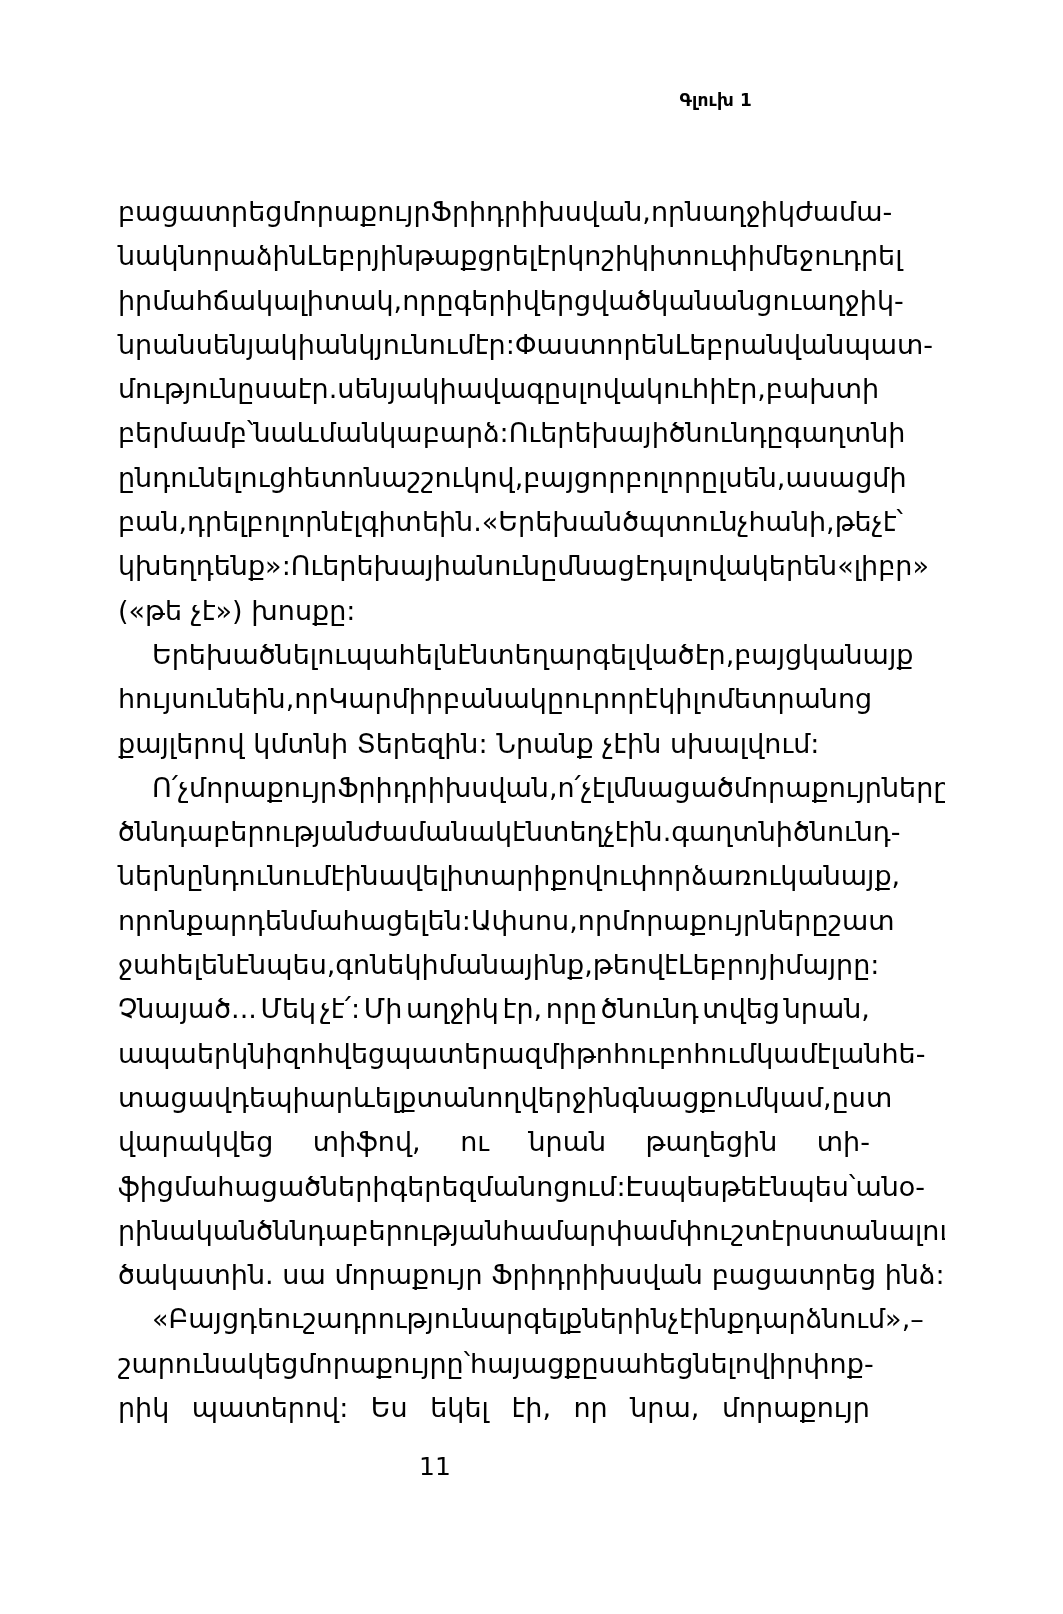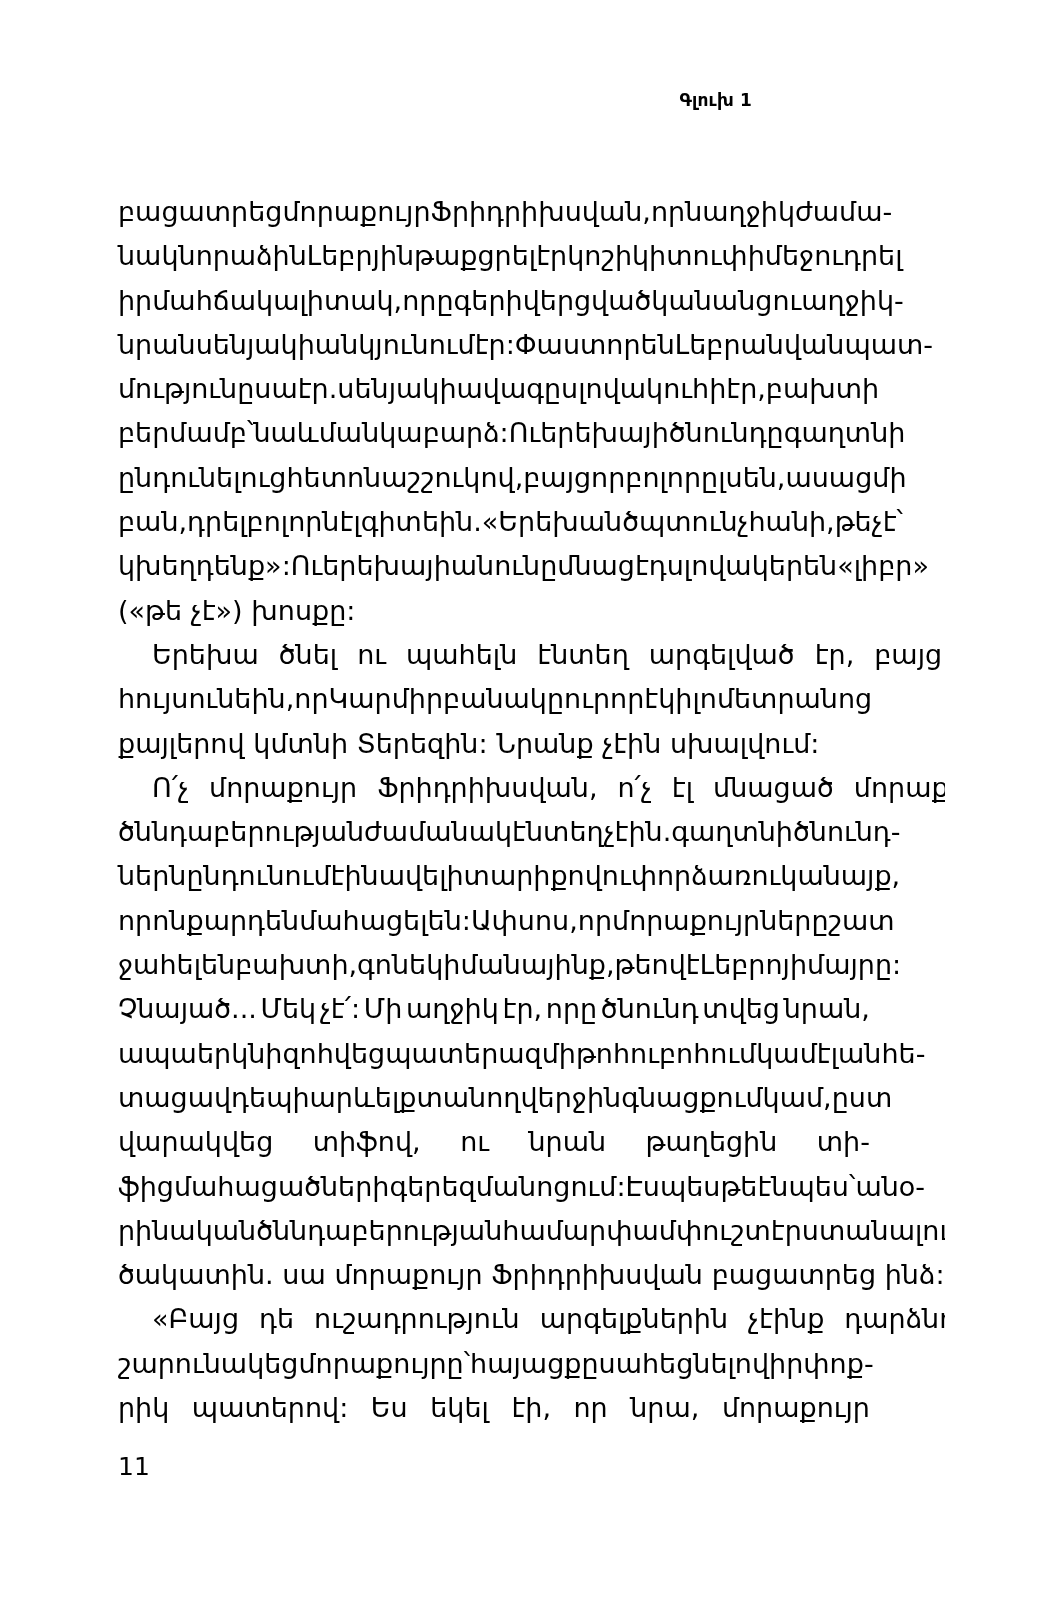--- a/index.html
+++ b/index.html
@@ -64,30 +64,29 @@
   }
   .line.justified > span {
     white-space: pre;
   }
   .line.indent {
     text-indent: 0;
     padding-left: 34px;
   }
   .line.justified.indent {
     padding-left: 34px;
-    gap: 20px;
   }
 
   
   .folio {
     position: absolute;
     left: 118px;
     right: 193px;
     top: 1424px;
-    text-align: left;
+    text-align: center;
     font-size: 25px;
     line-height: 1.2;
     color: #000000;
   }
 </style>
 </head>
 <body>
 
 <div class="page">
 
@@ -110,21 +109,21 @@
       <p class="para">
         <span class="line justified indent"><span>Երեխա</span><span>ծնել</span><span>ու</span><span>պահելն</span><span>էնտեղ</span><span>արգելված</span><span>էր,</span><span>բայց</span><span>կանայք</span></span>
         <span class="line justified"><span>հույս</span><span>ունեին,</span><span>որ</span><span>Կարմիր</span><span>բանակը</span><span>ուր</span><span>որ</span><span>է</span><span>կիլոմետրանոց</span></span>
         <span class="line">քայլերով կմտնի Տերեզին: Նրանք չէին սխալվում:</span>
       </p>
       <p class="para">
         <span class="line justified indent"><span>Ո՛չ</span><span>մորաքույր</span><span>Ֆրիդրիխսվան,</span><span>ո՛չ</span><span>էլ</span><span>մնացած</span><span>մորաքույրները</span></span>
         <span class="line justified"><span>ծննդաբերության</span><span>ժամանակ</span><span>էնտեղ</span><span>չէին.</span><span>գաղտնի</span><span>ծնունդ-</span></span>
         <span class="line justified"><span>ներն</span><span>ընդունում</span><span>էին</span><span>ավելի</span><span>տարիքով</span><span>ու</span><span>փորձառու</span><span>կանայք,</span></span>
         <span class="line justified"><span>որոնք</span><span>արդեն</span><span>մահացել</span><span>են:</span><span>Ափսոս,</span><span>որ</span><span>մորաքույրները</span><span>շատ</span></span>
-        <span class="line justified"><span>ջահել</span><span>են</span><span>բախտի,</span><span>գոնե</span><span>կիմանայինք,</span><span>թե</span><span>ով</span><span>է</span><span>Լեբրոյի</span><span>մայրը:</span></span>
+        <span class="line justified"><span>ջահել</span><span>են</span><span>էնպես,</span><span>գոնե</span><span>կիմանայինք,</span><span>թե</span><span>ով</span><span>է</span><span>Լեբրոյի</span><span>մայրը:</span></span>
         <span class="line justified"><span>Չնայած...</span><span>Մեկ</span><span>չէ՛:</span><span>Մի</span><span>աղջիկ</span><span>էր,</span><span>որը</span><span>ծնունդ</span><span>տվեց</span><span>նրան,</span></span>
         <span class="line justified"><span>ապա</span><span>երկնի</span><span>զոհվեց</span><span>պատերազմի</span><span>թոհուբոհում</span><span>կամ</span><span>էլ</span><span>անհե-</span></span>
         <span class="line justified"><span>տացավ</span><span>դեպի</span><span>արևելք</span><span>տանող</span><span>վերջին</span><span>գնացքում</span><span>կամ,</span><span>ըստ</span></span>
         <span class="line justified"><span>վարակվեց</span><span>տիֆով,</span><span>ու</span><span>նրան</span><span>թաղեցին</span><span>տի-</span></span>
         <span class="line justified"><span>ֆից</span><span>մահացածների</span><span>գերեզմանոցում:</span><span>Էսպես</span><span>թե</span><span>էնպես՝</span><span>անօ-</span></span>
         <span class="line justified"><span>րինական</span><span>ծննդաբերության</span><span>համար</span><span>փամփուշտ</span><span>էր</span><span>ստանալու</span></span>
         <span class="line">ծակատին. սա մորաքույր Ֆրիդրիխսվան բացատրեց ինձ:</span>
       </p>
       <p class="para">
         <span class="line justified indent"><span>«Բայց</span><span>դե</span><span>ուշադրություն</span><span>արգելքներին</span><span>չէինք</span><span>դարձնում»,–</span></span>

